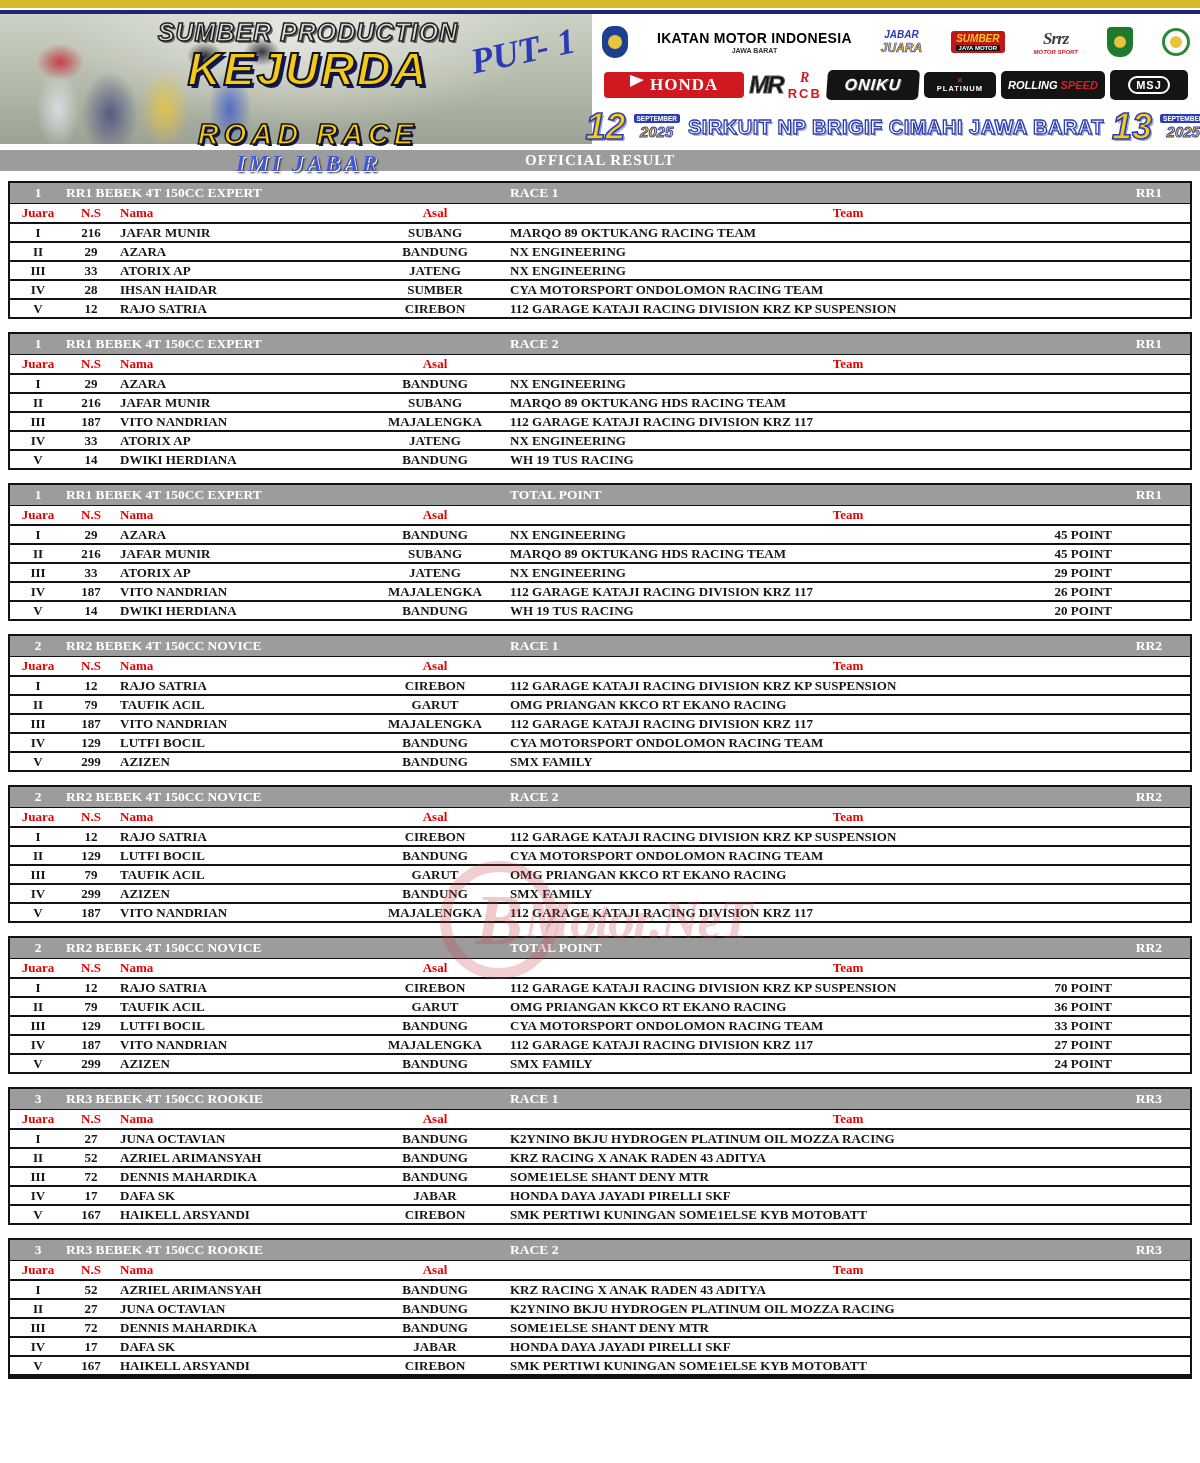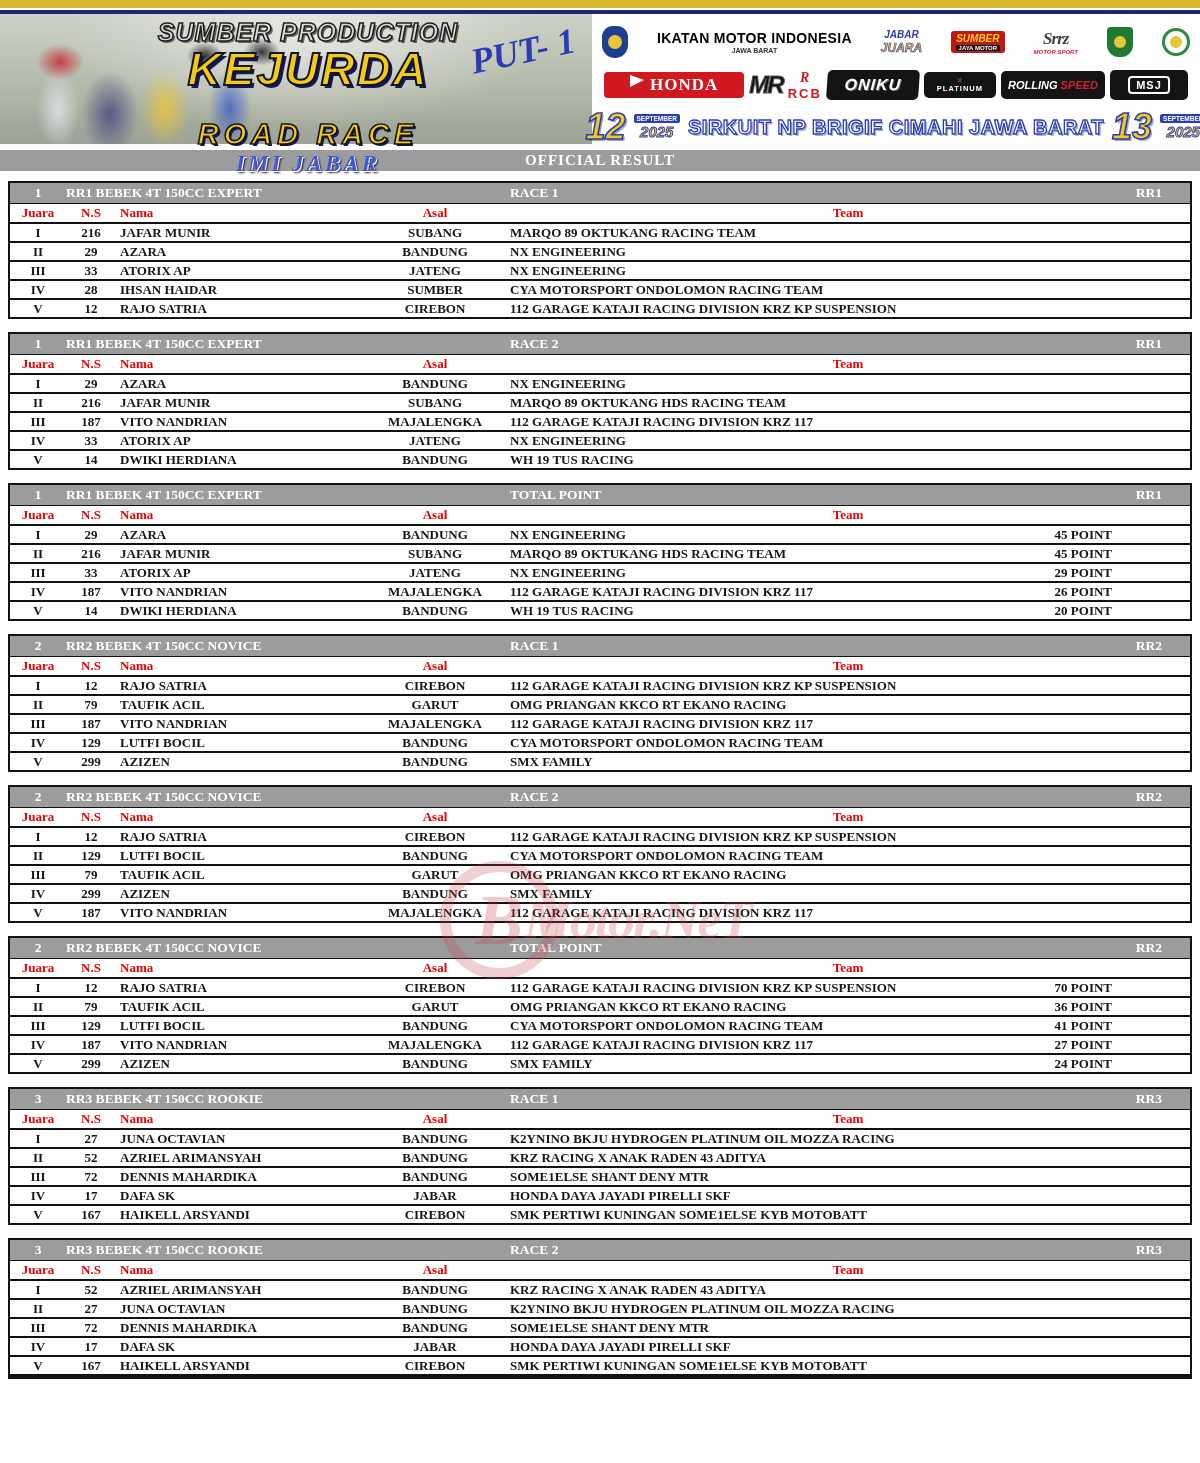--- a/index.html
+++ b/index.html
@@ -70,21 +70,21 @@
   .blackbox { background:#141414; border-radius:5px; color:#fff; display:flex; align-items:center; justify-content:center; }
   .oniku { width:92px; height:30px; font:italic 900 16px "Liberation Sans"; letter-spacing:1px;
            text-shadow:1px 1px 0 #666; transform:skewX(-4deg); }
   .platinum { width:72px; height:26px; flex-direction:column; line-height:1; }
   .platinum i { color:#d03040; font-size:8px; font-style:normal; }
   .platinum b { font-size:7.5px; letter-spacing:1px; }
   .rolling { width:104px; height:28px; font:italic 900 11px "Liberation Sans"; gap:3px; }
   .rolling em { color:#fff; font-style:italic; }
   .rolling b { color:#d02030; }
   .msj { width:78px; height:30px; }
-  .msj b { border:2px solid #fff; border-radius:4px; font:700 11px "Liberation Sans"; padding:1px 6px; letter-spacing:1px; }
+  .msj b { border:2px solid #fff; border-radius:9px; font:700 11px "Liberation Sans"; padding:1px 6px; letter-spacing:1px; }
 
   
   .daterow { position:absolute; left:0; bottom:2px; width:608px; display:flex; align-items:center; justify-content:center; gap:8px; height:38px; }
   .bigday { font:italic 900 36px "Liberation Sans"; color:#f4ca1a; -webkit-text-stroke:1.6px #2a3db5;
             text-shadow:2px 2px 0 rgba(20,30,100,.4); line-height:1; }
   .monthyear { display:flex; flex-direction:column; align-items:center; line-height:1; }
   .monthyear span { background:#2a3db5; color:#fff; font:700 6.5px "Liberation Sans"; padding:1px 3px; border-radius:2px; }
   .monthyear b { font:italic 900 15px "Liberation Sans"; color:#f4ca1a; -webkit-text-stroke:.9px #2a3db5; }
   .venue { font:900 20px "Liberation Sans"; color:#fff; -webkit-text-stroke:1.3px #2a3db5;
            text-shadow:2px 2px 0 rgba(20,30,100,.35); letter-spacing:.5px; white-space:nowrap; }
@@ -505,21 +505,21 @@
         <div class="c-asal">GARUT</div>
         <div class="c-team">OMG PRIANGAN KKCO RT EKANO RACING</div>
         <div class="c-point">36 POINT</div>
       </div>
       <div class="trow">
         <div class="c-juara">III</div>
         <div class="c-ns">129</div>
         <div class="c-nama">LUTFI BOCIL</div>
         <div class="c-asal">BANDUNG</div>
         <div class="c-team">CYA MOTORSPORT ONDOLOMON RACING TEAM</div>
-        <div class="c-point">41 POINT</div>
+        <div class="c-point">33 POINT</div>
       </div>
       <div class="trow">
         <div class="c-juara">IV</div>
         <div class="c-ns">187</div>
         <div class="c-nama">VITO NANDRIAN</div>
         <div class="c-asal">MAJALENGKA</div>
         <div class="c-team">112 GARAGE KATAJI RACING DIVISION KRZ 117</div>
         <div class="c-point">27 POINT</div>
       </div>
       <div class="trow">

